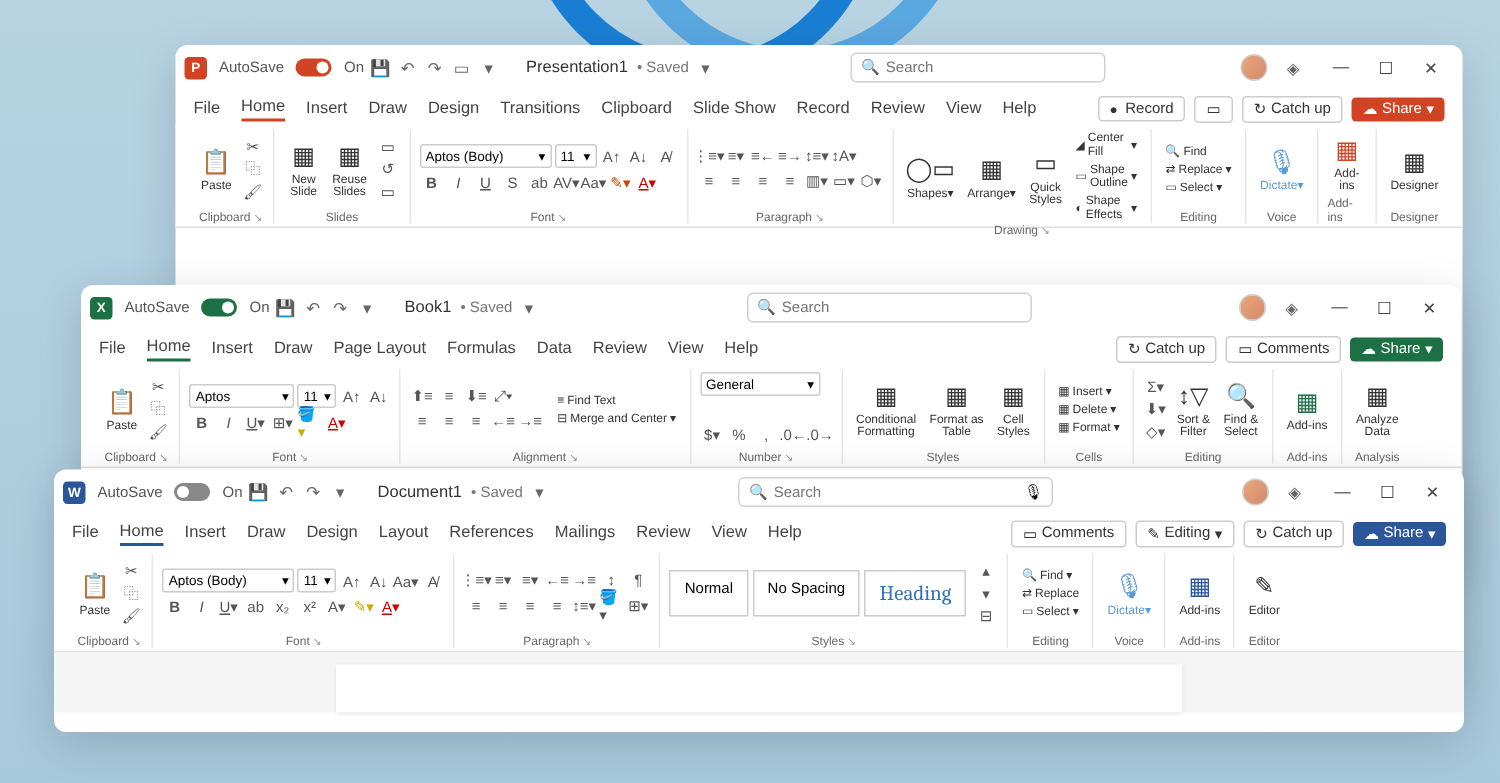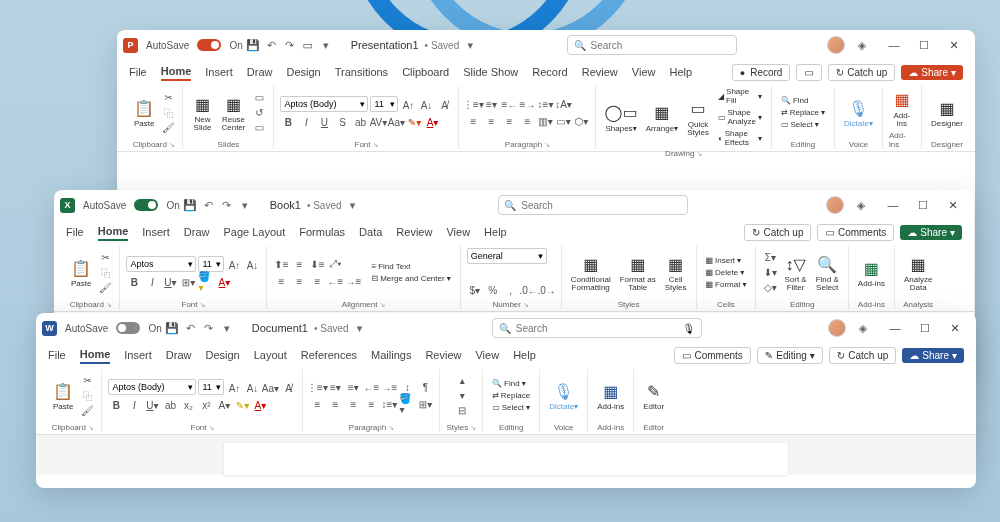--- a/index.html
+++ b/index.html
@@ -23,21 +23,21 @@
 .doctitle { margin-left:14px; color:#333; font-size:11px; }
 .savestate { color:#777; font-size:10px; margin-left:2px; }
 .search { display:flex; align-items:center; background:#fff; border:1px solid #d0d0d0; border-radius:4px; height:20px; padding:0 6px; gap:4px; }
 .search input { border:none; outline:none; font-size:10px; width:100%; background:transparent; }
 .tb-right { margin-left:auto; display:flex; align-items:center; gap:10px; }
 .avatar { width:18px; height:18px; border-radius:50%; background:linear-gradient(135deg,#e8a87c,#d4896b); border:1px solid #ccc; }
 .wctrl { display:flex; gap:0; }
 .wctrl span { width:30px; height:22px; display:flex; align-items:center; justify-content:center; color:#444; cursor:pointer; font-size:11px; }
 .tabs { display:flex; gap:14px; padding:3px 12px 0; font-size:11px; align-items:center; height:22px; }
 .tab { color:#444; cursor:pointer; padding-bottom:2px; }
-.tab.active { font-weight:700; }
+.tab.active { font-weight:400; }
 .tab.active.pp { border-bottom:2px solid #d04423; } .tab.active.xl { border-bottom:2px solid #1d7044; } .tab.active.wd { border-bottom:2px solid #2b579a; }
 .tab-right { margin-left:auto; display:flex; gap:6px; align-items:center; }
 .pill { display:flex; align-items:center; gap:3px; padding:2px 7px; border:1px solid #ccc; border-radius:3px; font-size:10px; cursor:pointer; color:#333; background:#fff; }
 .pill.rec::before { content:'●'; color:#333; font-size:9px; margin-right:2px; }
 .pill.share { color:#fff; border:none; } .pill.share.pp{background:#d04423;} .pill.share.xl{background:#1d7044;} .pill.share.wd{background:#2b579a;}
 .ribbon { display:flex; padding:4px 8px 2px; gap:0; background:#fff; border-bottom:1px solid #e0e0e0; font-size:9px; height:70px; }
 .rgroup { display:flex; flex-direction:column; align-items:center; padding:0 6px; border-right:1px solid #e8e8e8; position:relative; }
 .rgroup:last-child { border-right:none; }
 .rgroup-body { display:flex; align-items:center; gap:3px; flex:1; }
 .rgroup-label { font-size:8px; color:#666; margin-top:1px; display:flex; align-items:center; gap:2px; }
@@ -147,21 +147,21 @@
   <div class="rgroup">
    <div class="rgroup-body">
           <div class="bigbtn">
             <span class="ico">▦</span>
             <span class="lbl" style="white-space:pre-line">New
 Slide</span>
           </div>
           <div class="bigbtn">
             <span class="ico">▦</span>
             <span class="lbl" style="white-space:pre-line">Reuse
-Center</span>
+Slides</span>
           </div>
           <div class="vcol">
             <span class="smbtn">▭</span>
             <span class="smbtn">↺</span>
             <span class="smbtn">▭</span>
           </div>
         </div>
    <div class="rgroup-label">
           <span>Slides</span>
         </div>
@@ -242,22 +242,22 @@
     <div class="bigbtn">
             <span class="ico">▦</span>
             <span class="lbl"><span>Arrange</span>▾</span>
           </div>
     <div class="bigbtn">
             <span class="ico">▭</span>
             <span class="lbl" style="white-space:pre-line">Quick
 Styles</span>
           </div>
     <div class="vcol">
-            <span class="sectxt">◢ <span>Shape Fill</span> ▾</span>
-            <span class="sectxt">▭ <span>Shape Analyze</span> ▾</span>
+            <span class="sectxt">◢ <span>Center Fill</span> ▾</span>
+            <span class="sectxt">▭ <span>Shape Outline</span> ▾</span>
             <span class="sectxt">◐ <span>Shape Effects</span> ▾</span>
           </div>
    </div>
    <div class="rgroup-label">
           <span>Drawing</span>
           <span class="dl">↘</span>
         </div>
   </div>
   <div class="rgroup">
    <div class="rgroup-body">
@@ -707,20 +707,25 @@
             </div>
    </div>
         </div>
    <div class="rgroup-label">
           <span>Paragraph</span>
           <span class="dl">↘</span>
         </div>
   </div>
   <div class="rgroup">
    <div class="rgroup-body">
+          <div class="styles-gal">
+    <div class="style-box">Normal</div>
+    <div class="style-box">No Spacing</div>
+    <div class="style-box h">Heading</div>
+   </div>
           <div class="vcol" style="margin-left:2px">
             <span class="smbtn">▴</span>
             <span class="smbtn">▾</span>
             <span class="smbtn">⊟</span>
           </div>
         </div>
    <div class="rgroup-label">
           <span>Styles</span>
           <span class="dl">↘</span>
         </div>

